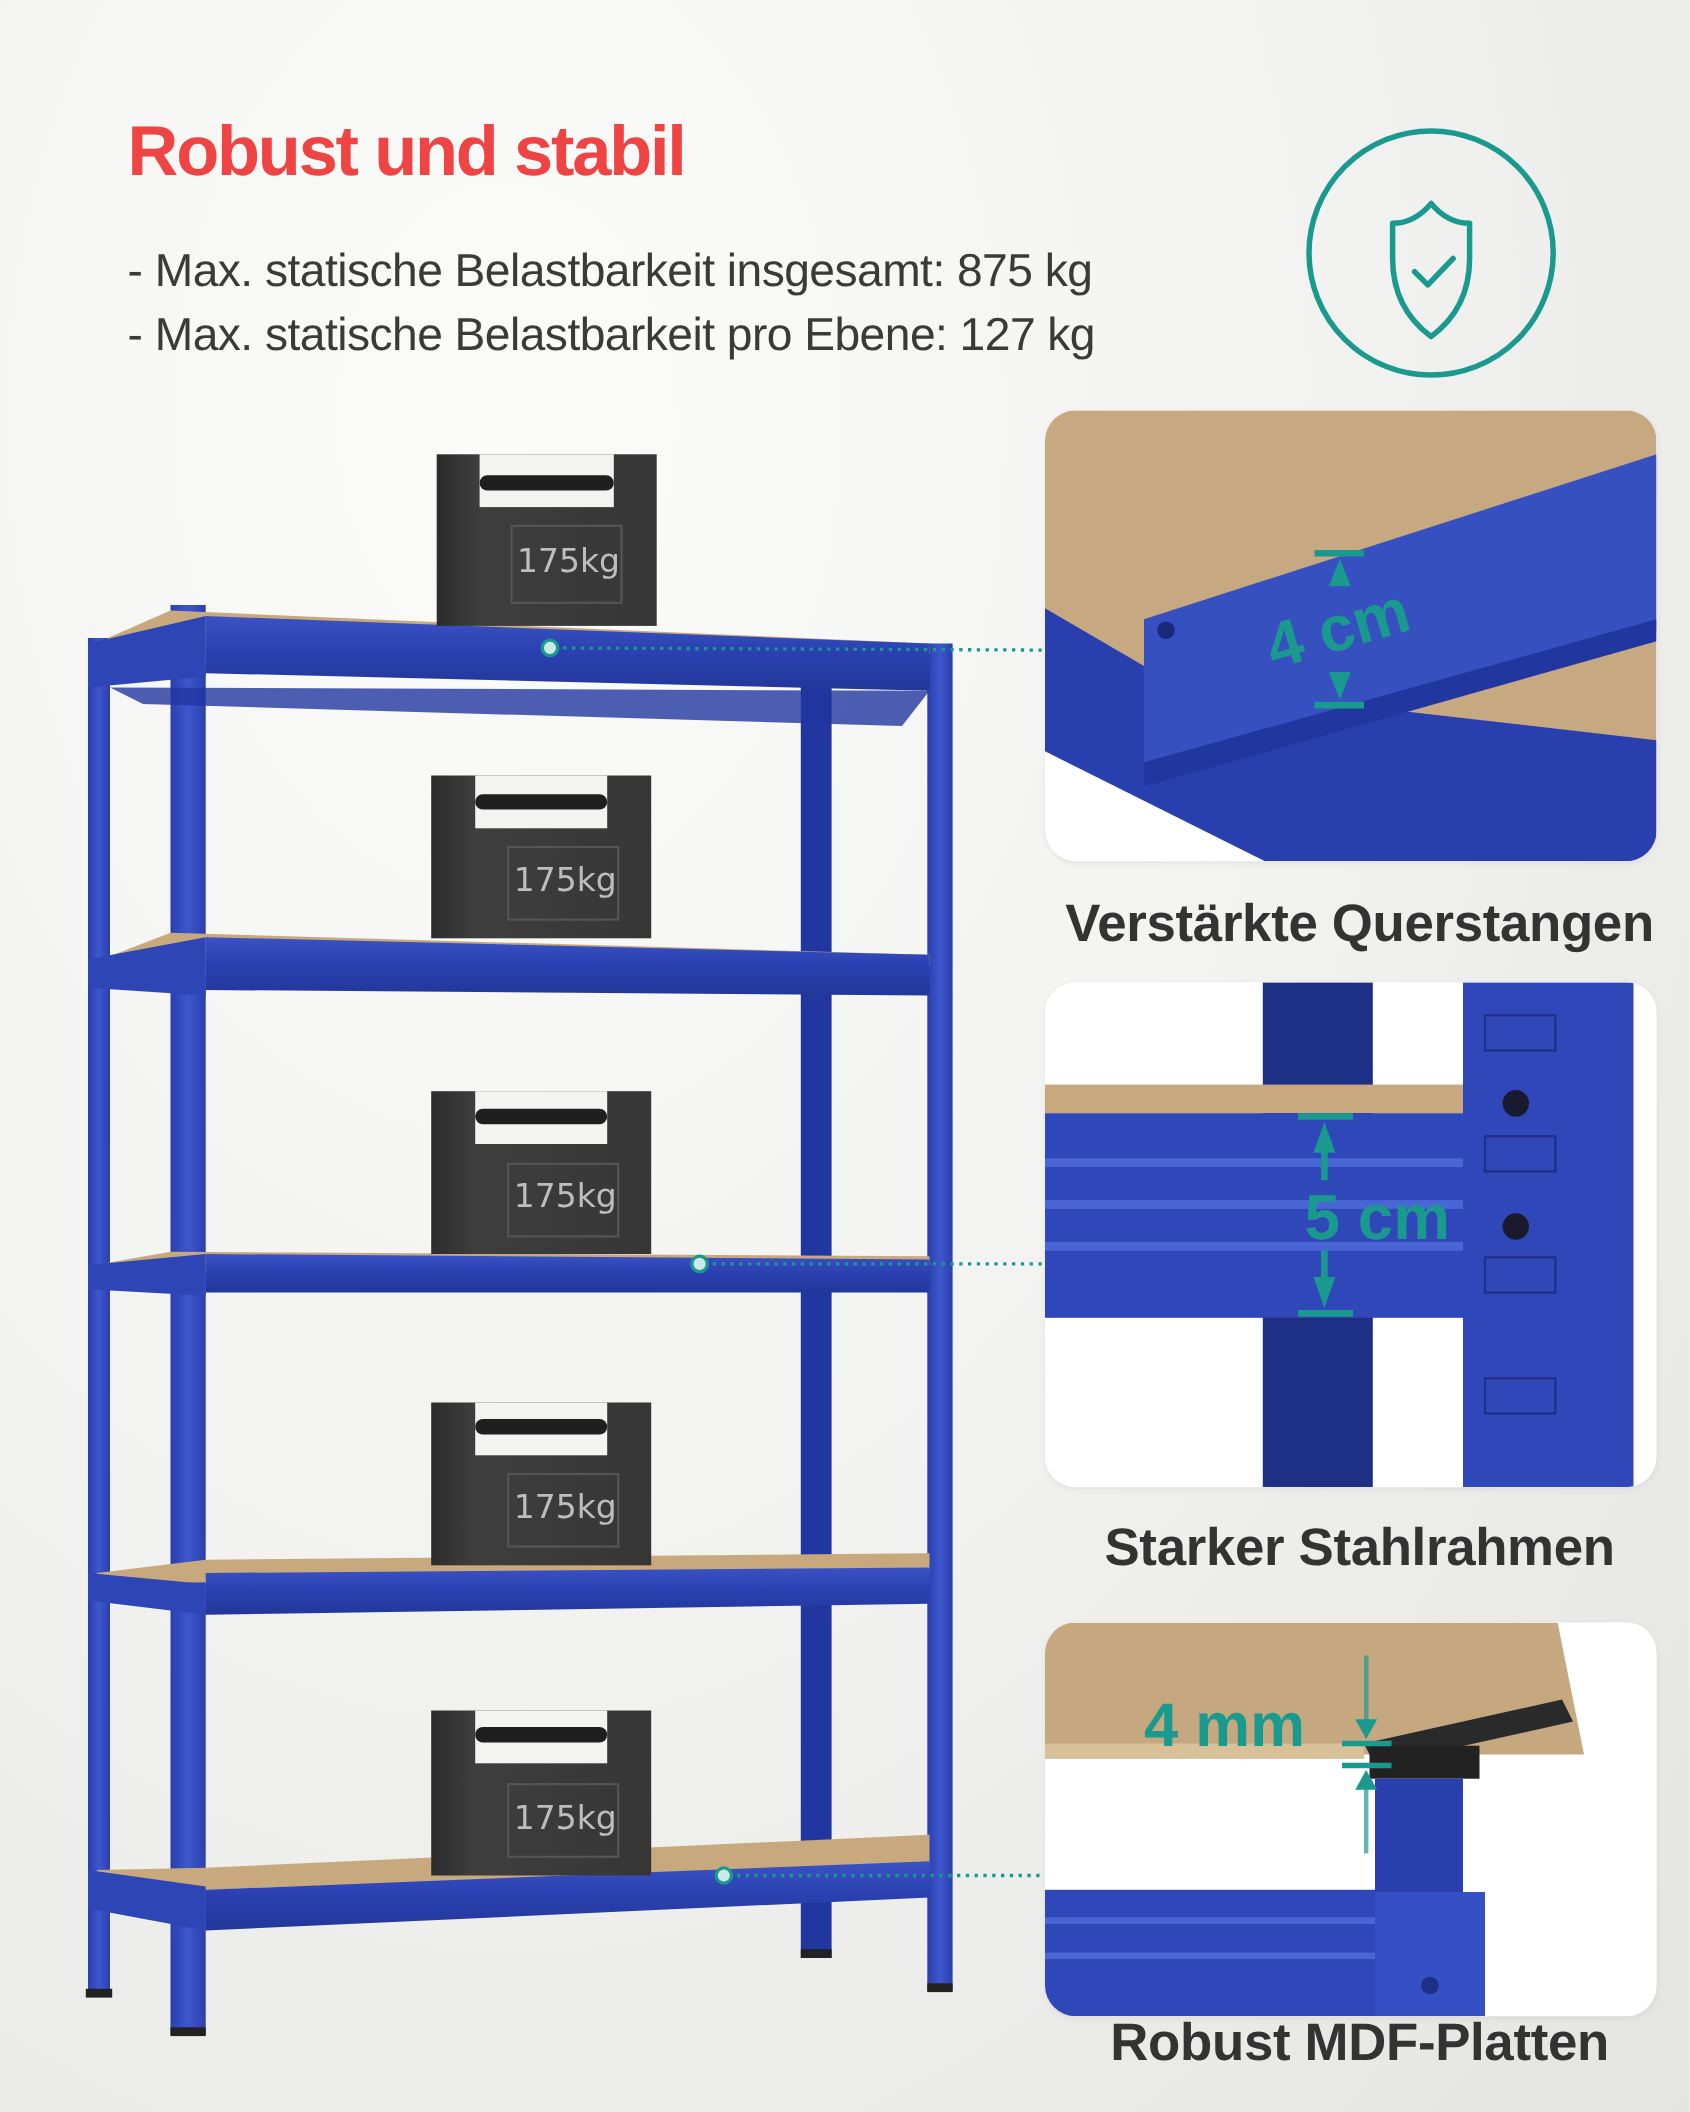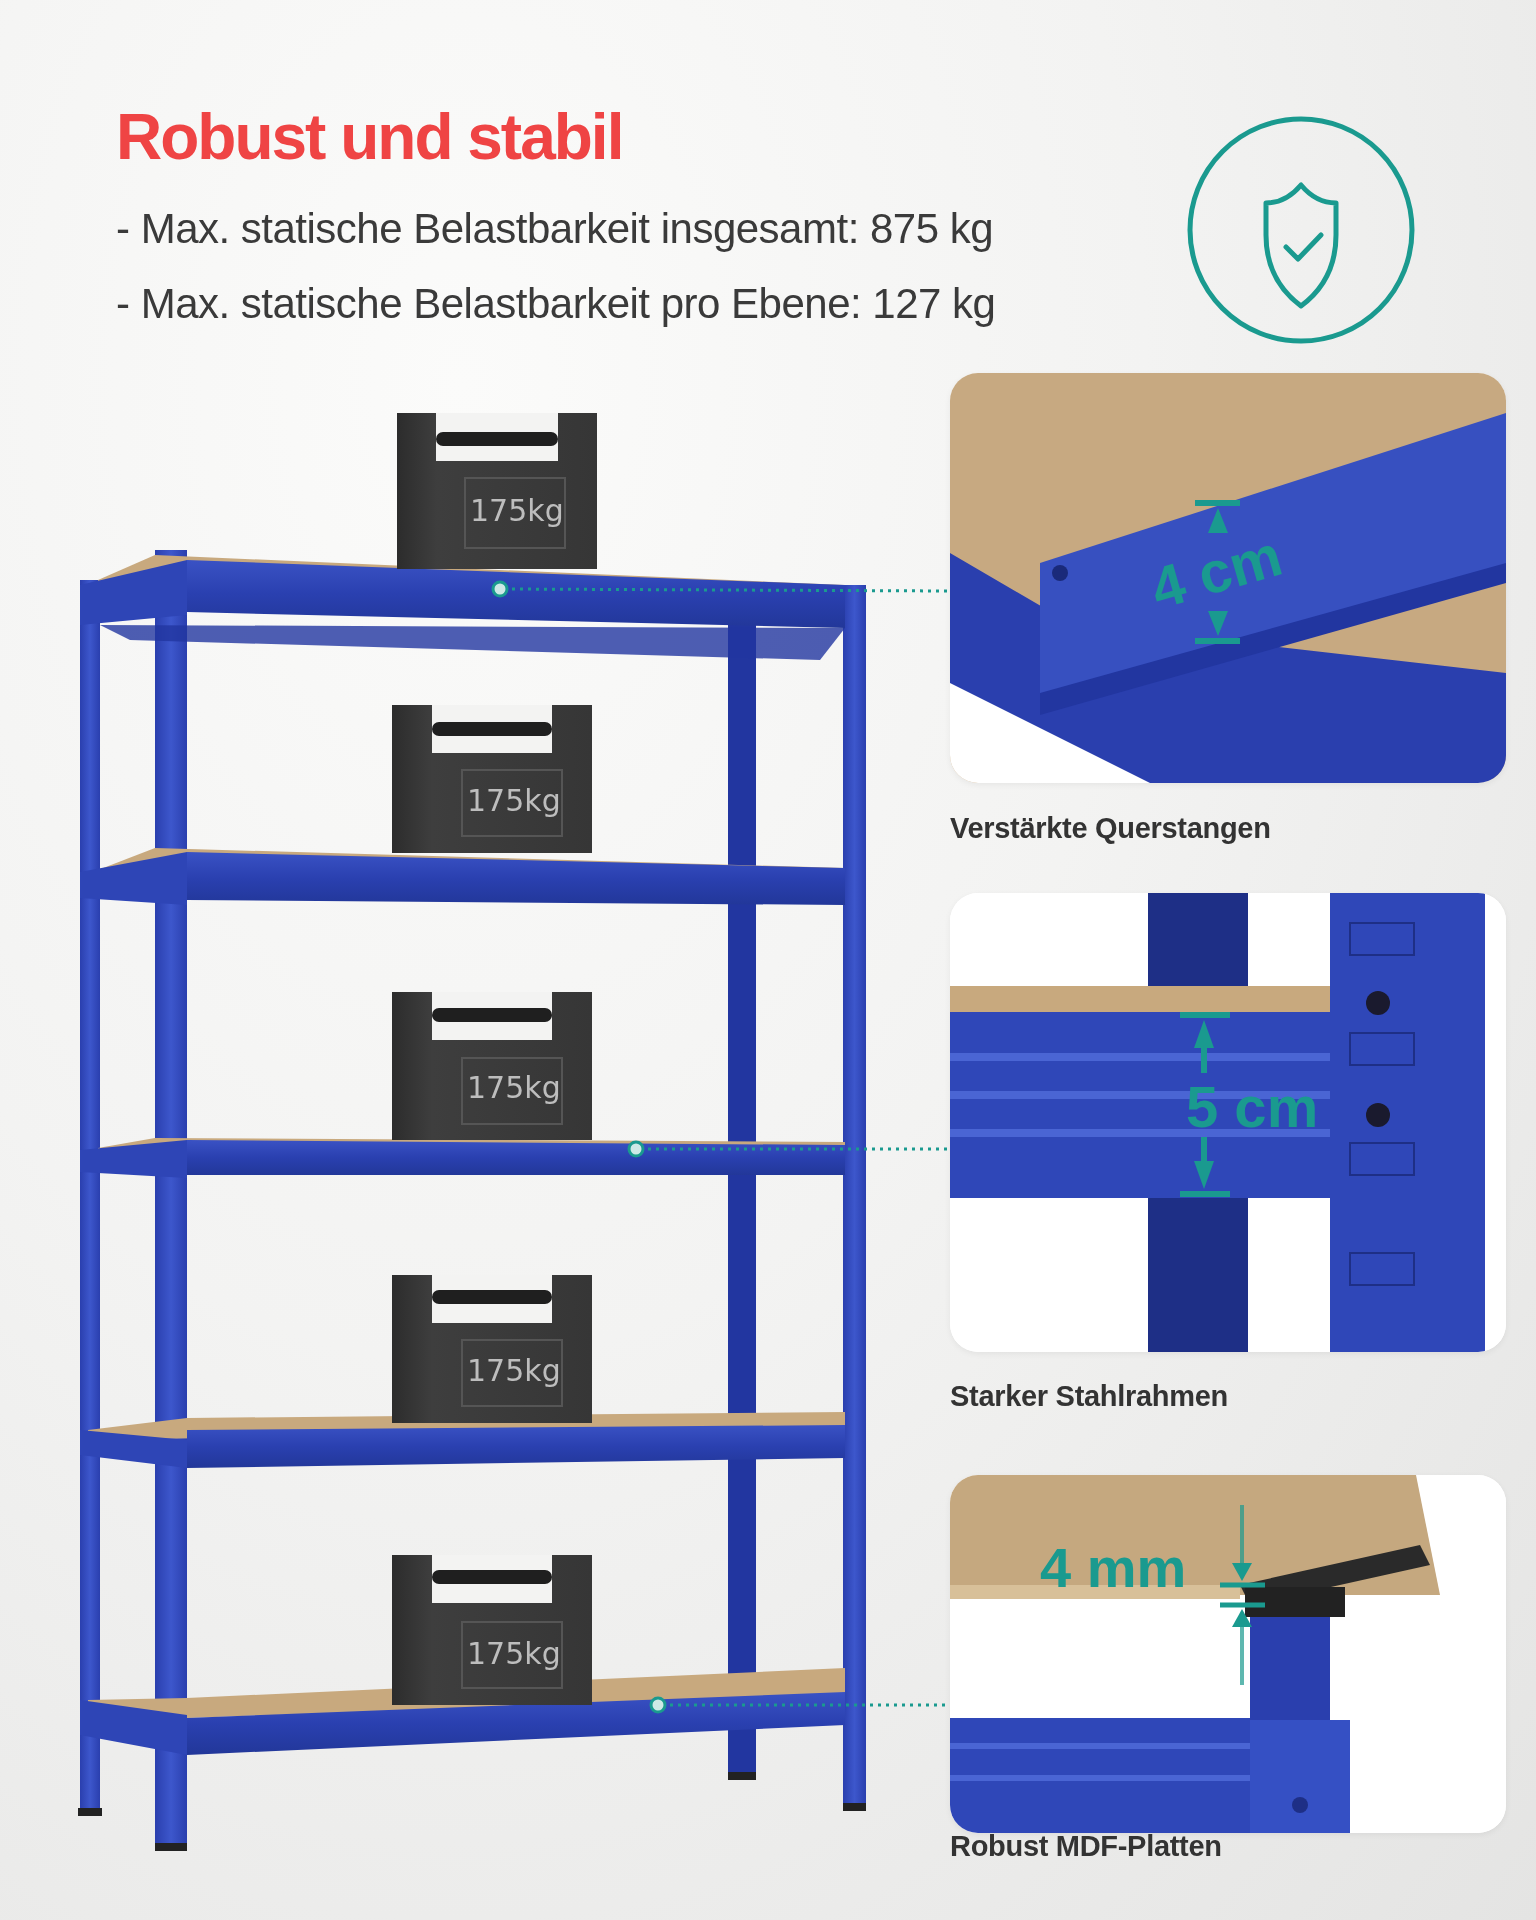--- a/index.html
+++ b/index.html
@@ -2,27 +2,27 @@
 <html><head>
 <meta charset="utf-8">
 <style>
   html,body{margin:0;padding:0;}
   body{width:1536px;height:1920px;position:relative;overflow:hidden;
     background:radial-gradient(ellipse at 30% 20%, #fbfbfa 0%, #f3f3f2 45%, #e4e4e3 100%);
     font-family:"Liberation Sans","DejaVu Sans",sans-serif;color:#333;}
   .abs{position:absolute;}
   #title{left:116px;top:100px;font-size:64px;font-weight:bold;letter-spacing:-2px;color:#ef4444;white-space:nowrap;}
   .bullet{left:116px;font-size:42px;color:#3a3a3a;white-space:nowrap;letter-spacing:-0.5px;}
-  #b1{top:205px;text-align:right;} #b2{top:280px;}
+  #b1{top:222px;text-align:right;} #b2{top:280px;}
   #badge{left:1186px;top:115px;width:230px;height:230px;}
   .panel{left:950px;width:556px;border-radius:28px;overflow:hidden;background:#fff;box-shadow:0 2px 6px rgba(0,0,0,0.06);}
   #p1{top:373px;height:410px;}
   #p2{top:893px;height:459px;}
   #p3{top:1457px;height:358px;margin-top:18px;}
-  .caption{left:950px;width:572px;font-size:29px;font-weight:bold;color:#333;white-space:nowrap;letter-spacing:-0.3px;}
+  .caption{left:950px;width:572px;text-align:center;font-size:48px;font-weight:bold;color:#333;white-space:nowrap;letter-spacing:-0.3px;}
   #c1{top:812px;} #c2{top:1380px;} #c3{top:1830px;}
   .dim-label{position:absolute;color:#1a9a8f;font-weight:bold;white-space:nowrap;}
   .mdf{background:repeating-linear-gradient(30deg,#c8a97e 0 3px,#bfa074 3px 5px,#cdb086 5px 8px);}
   svg{display:block;}
 </style>
 </head>
 <body>
 
 <div id="title" class="abs">Robust und stabil</div>
 <div id="b1" class="abs bullet">- Max. statische Belastbarkeit insgesamt: 875 kg</div>

